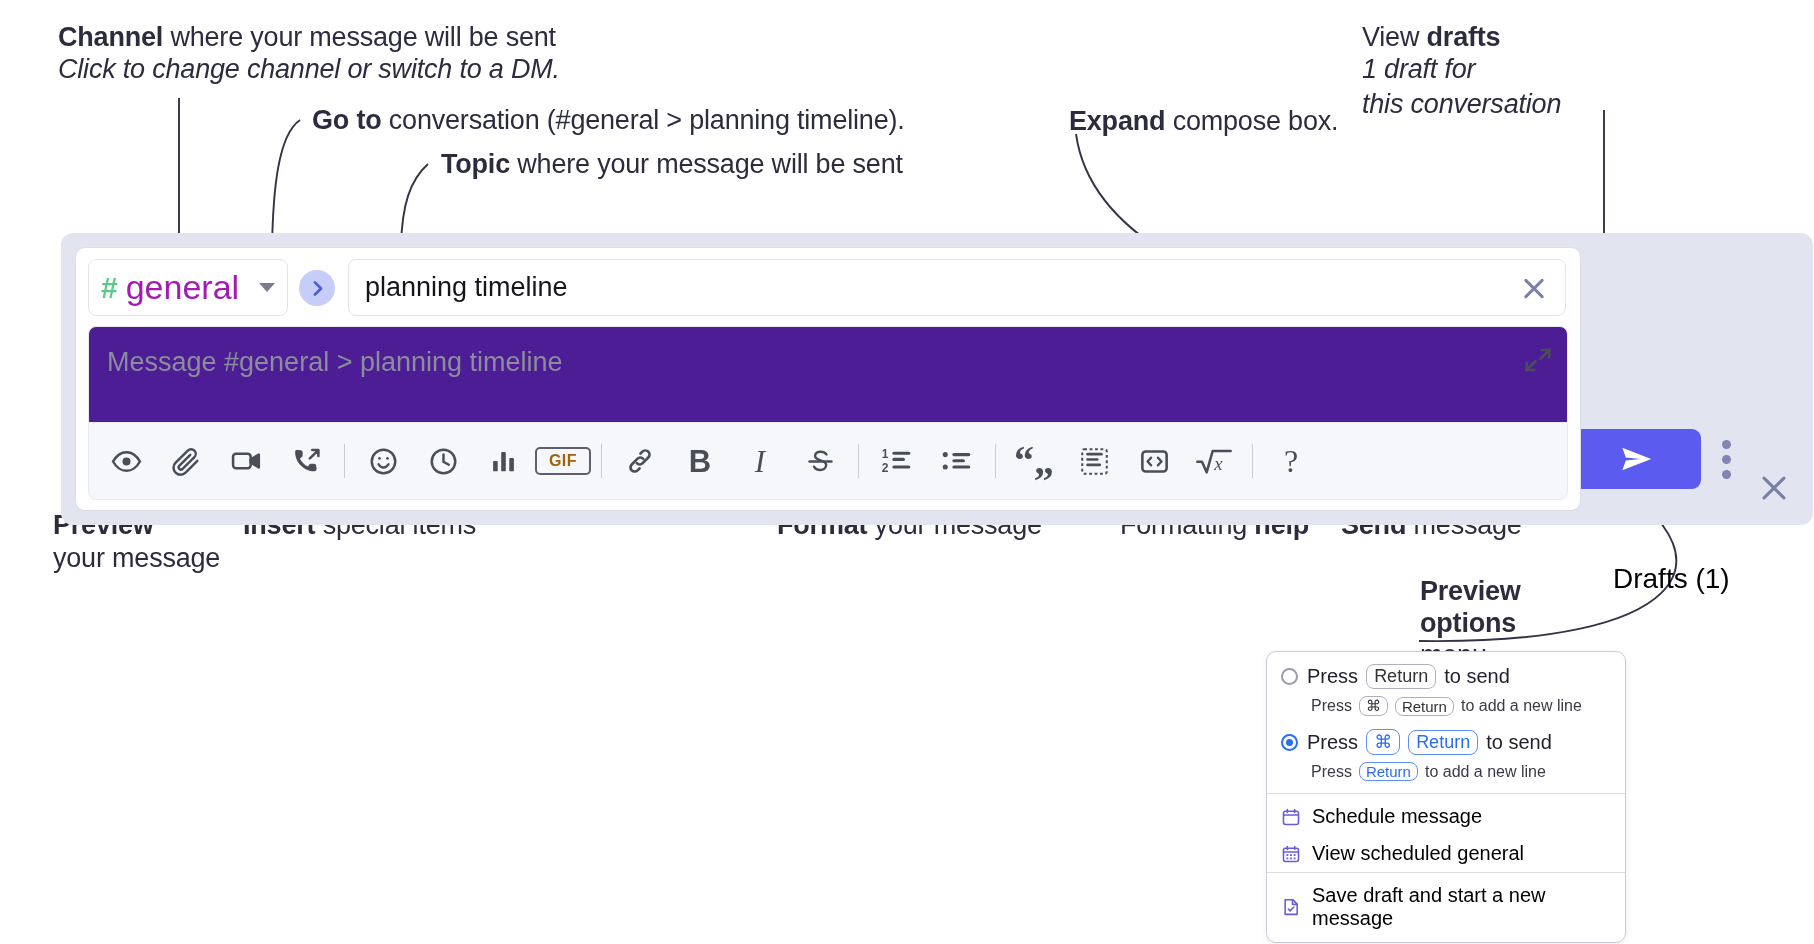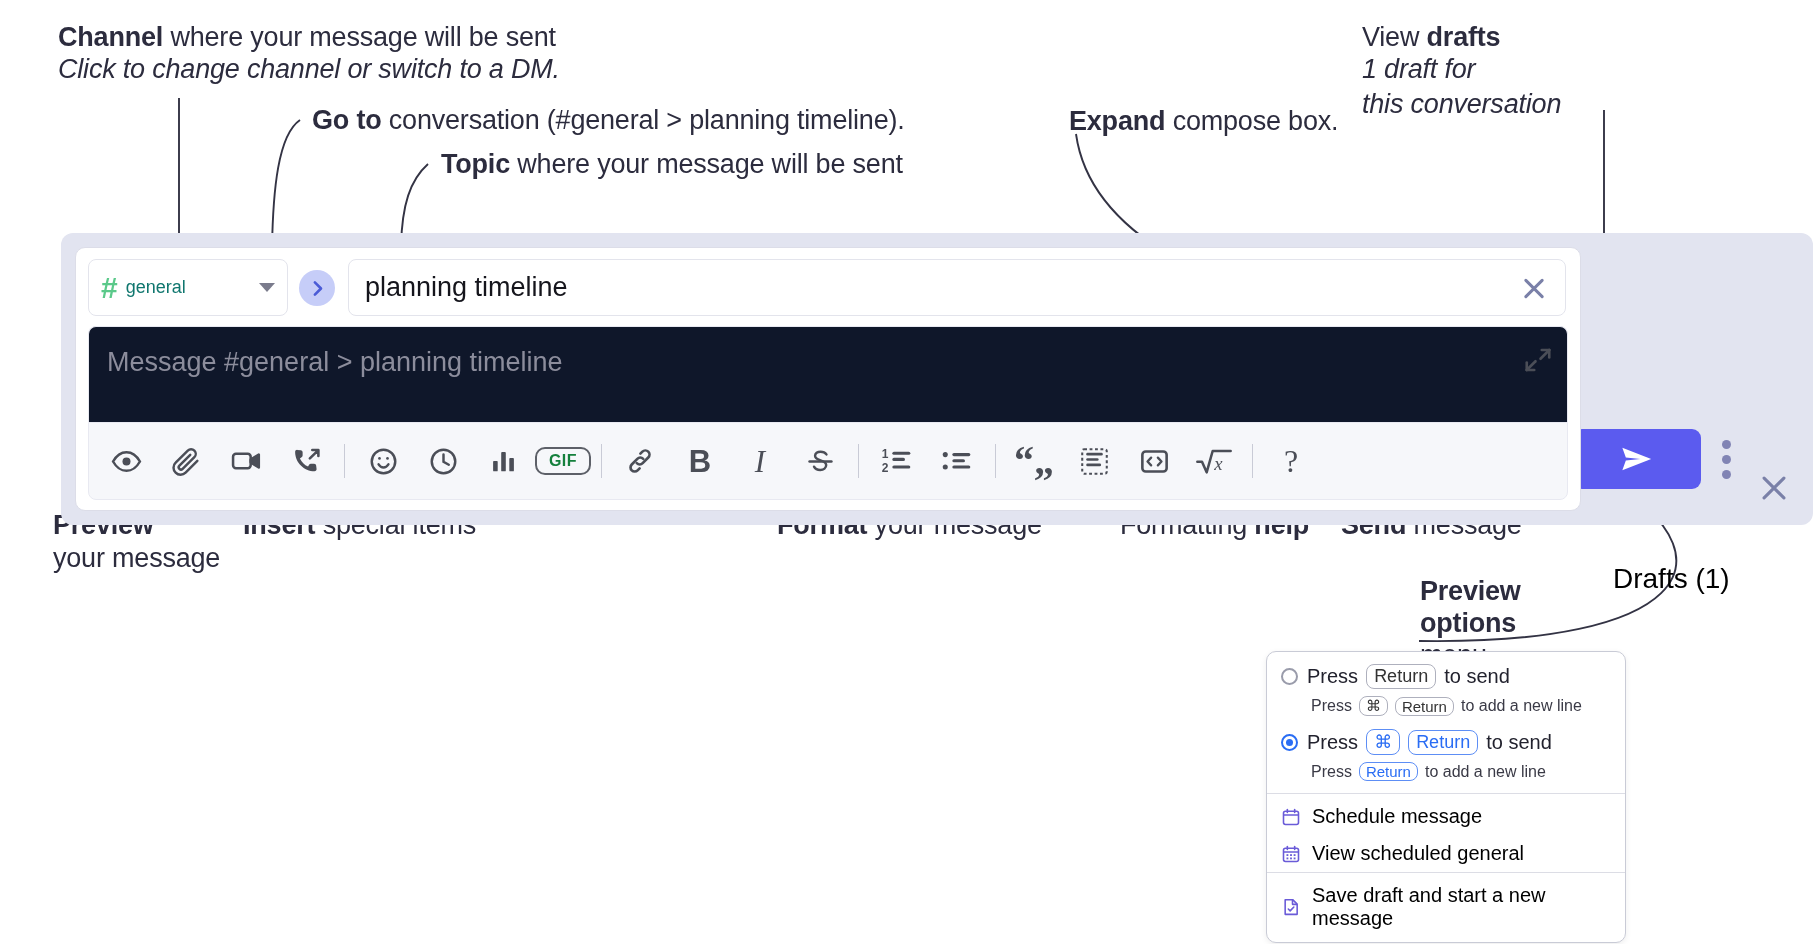--- a/index.html
+++ b/index.html
@@ -53,21 +53,21 @@
     position:absolute; left:12px; top:11px;
     width:200px; height:57px;
     background:#ffffff;
     border:1px solid #e3e4ec;
     border-radius:8px;
     display:flex; align-items:center; gap:8px;
     padding:0 12px;
     cursor:pointer;
   }
   .hash { color:#5bc98a; font-size:30px; font-weight:700; line-height:1; }
-  #channel-name { font-size:18px; color:#0f766e; }
+  #channel-name { font-size:34px; color:#a21caf; }
   .chev { margin-left:auto; width:0;height:0;
           border-left:8px solid transparent;border-right:8px solid transparent;
           border-top:9px solid #7a7b8c; }
 
   #goto-btn {
     position:absolute; left:223px; top:22px;
     width:36px; height:36px; border-radius:50%;
     background:#c6cdf8;
     display:flex;align-items:center;justify-content:center;
     cursor:pointer;
@@ -90,21 +90,21 @@
     content:""; position:absolute; left:2px; top:14px;
     width:26px;height:3px;background:#7a80a8;border-radius:2px;
   }
   #topic-clear:before{transform:rotate(45deg);}
   #topic-clear:after{transform:rotate(-45deg);}
 
   
   #message-area {
     position:absolute; left:12px; top:78px;
     right:12px; height:96px;
-    background:#0f172a;
+    background:#4c1d95;
     border:1px solid #e8e9f1;
     border-radius:8px 8px 0 0;
     border-bottom:none;
   }
   #message-placeholder {
     position:absolute; left:18px; top:20px;
     font-size:27px; color:#8c8d9c;
   }
   #expand-btn {
     position:absolute; right:14px; top:18px;
@@ -130,23 +130,23 @@
     flex:none;
   }
   .tb-gap { width:14px; flex:none; }
   .tb-sep { width:1px;height:34px;background:#c9cbd6;margin:0 15px;flex:none; }
   .tb-letter { font-size:31px; line-height:1; color:#4b4e57; font-family:"Liberation Serif", serif; }
   .tb-letter.b { font-weight:700; font-family:"Liberation Sans", sans-serif;}
   .tb-letter.i { font-style:italic; }
   .tb-letter.q { font-size:40px; font-weight:700; font-family:"Liberation Serif",serif; }
   .tb-letter.help { font-size:32px; color:#4b4e57; }
   .gifbox {
-    border:2.5px solid #5d6068; border-radius:10px;
+    border:2.5px solid #5d6068; border-radius:5px;
     font-size:16px; font-weight:700; letter-spacing:0.5px;
-    padding:3px 12px; color:#15803d;
+    padding:3px 12px; color:#a16207;
     font-family:"Liberation Sans", sans-serif;
   }
 
   
   #send-button {
     position:absolute; right:112px; top:196px;
     width:128px; height:60px;
     background:#5b5bef; border-radius:9px;
     display:flex;align-items:center;justify-content:center;
     cursor:pointer;

